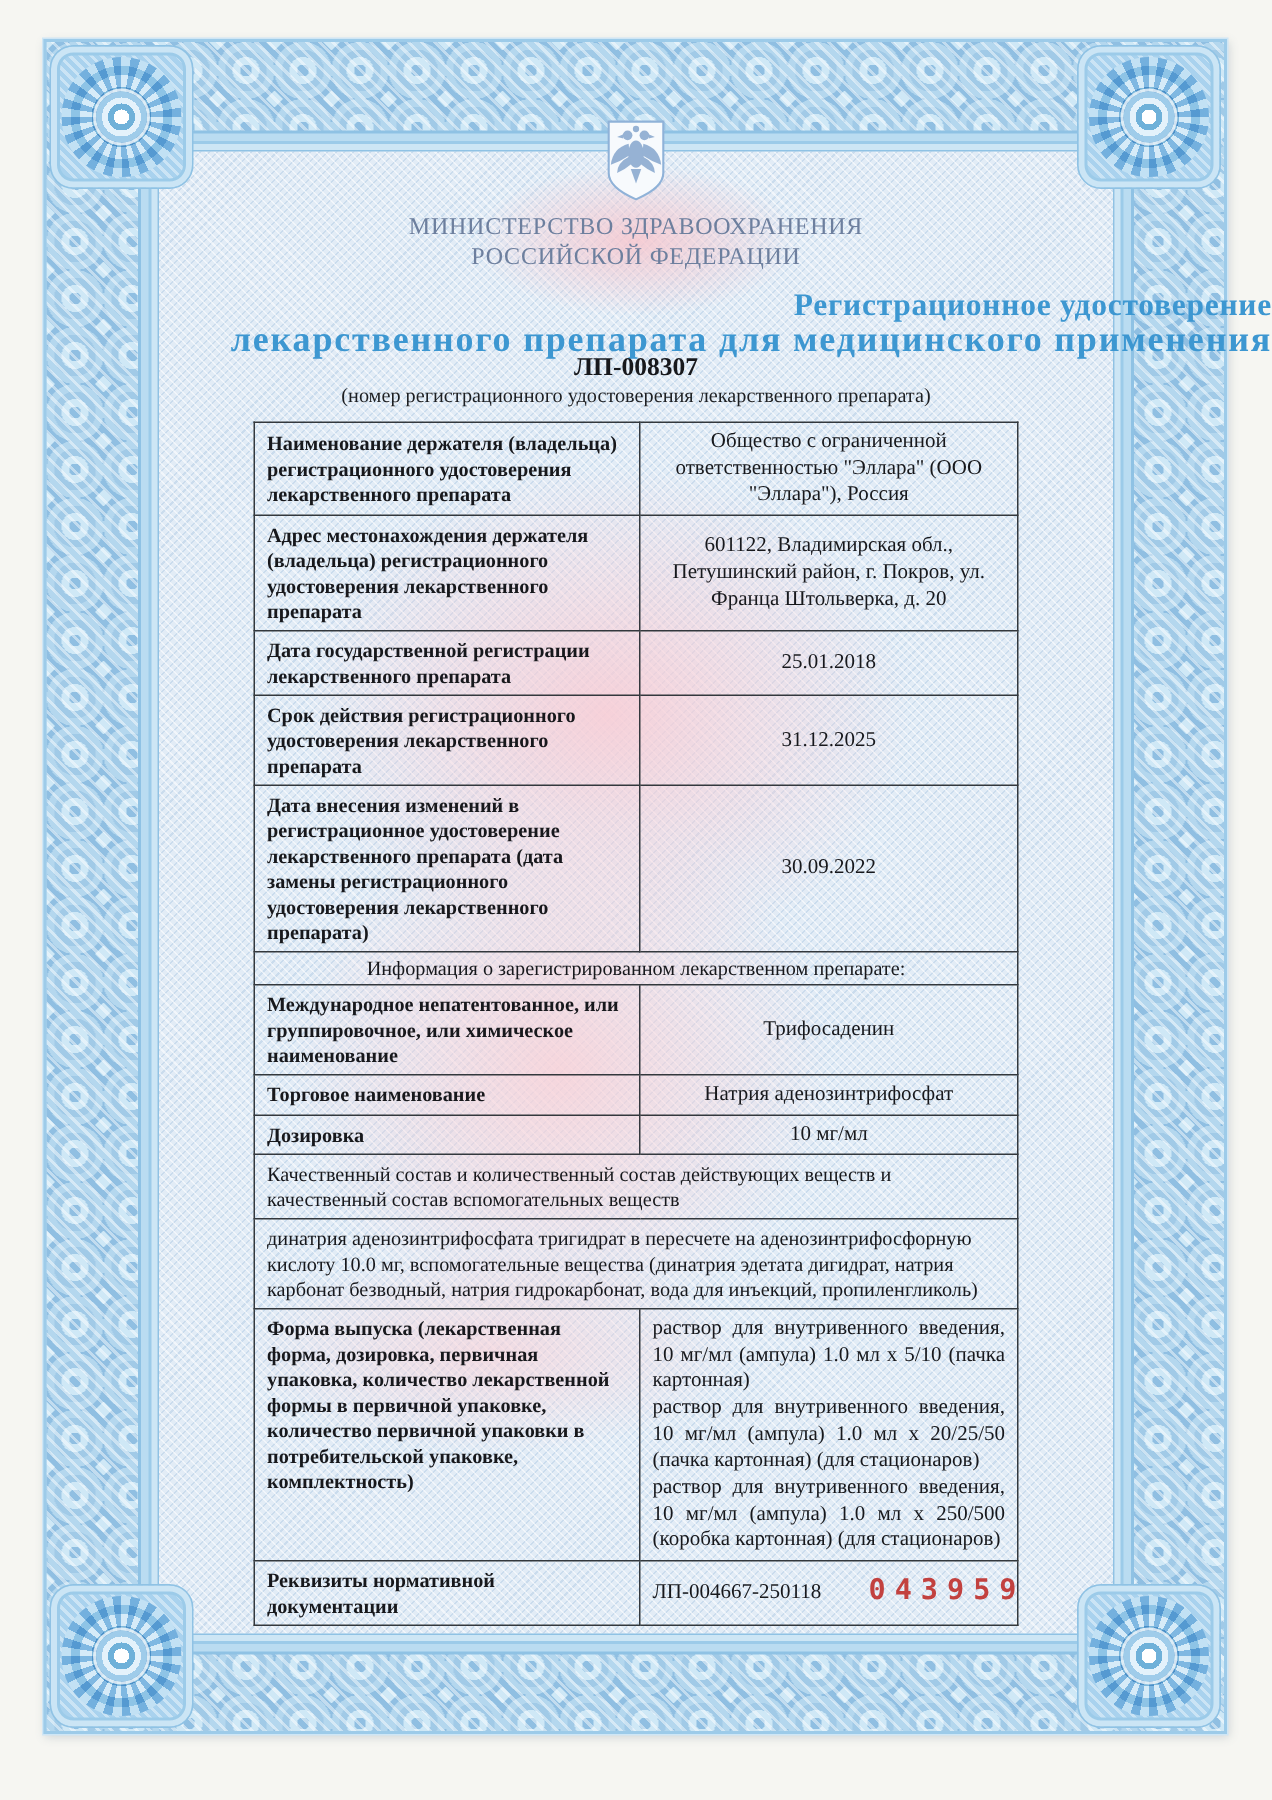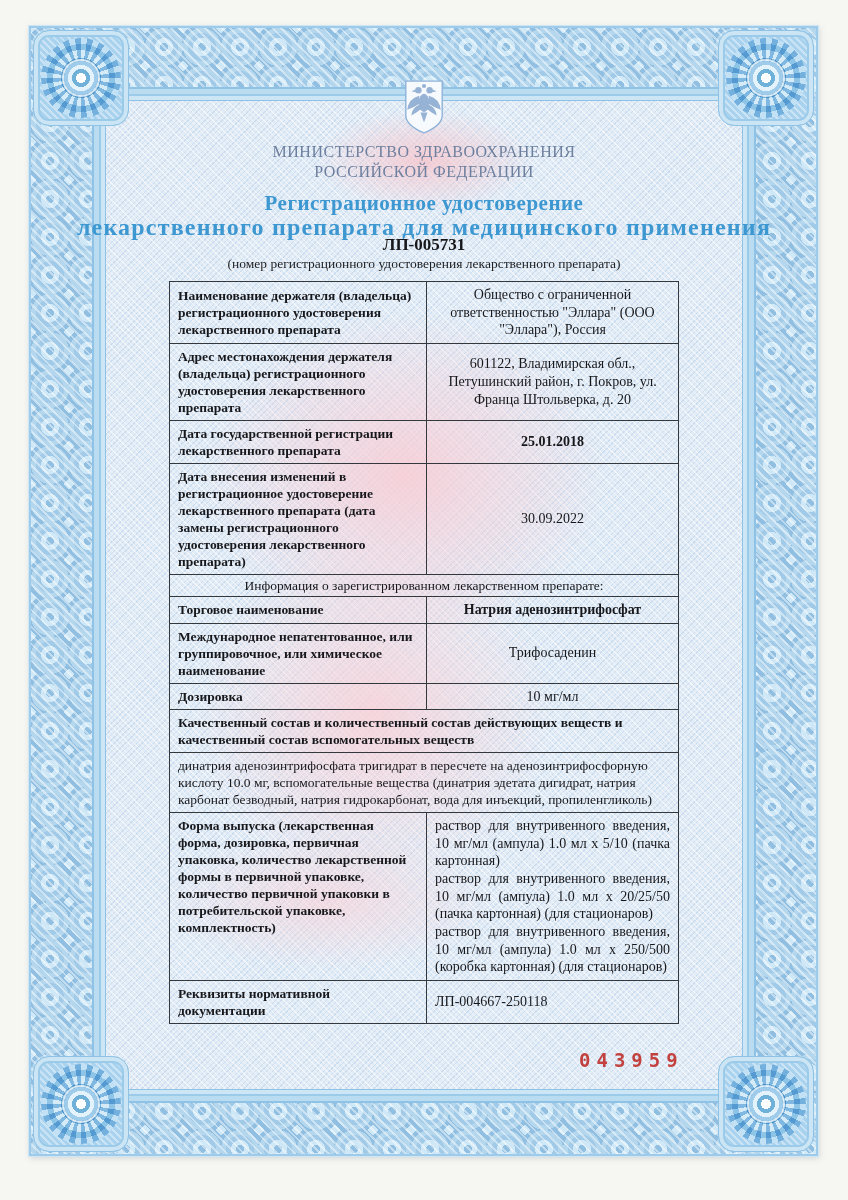--- a/index.html
+++ b/index.html
@@ -60,41 +60,41 @@
   }
   .rosette.tl{ left:2px;  top:2px; }
   .rosette.tr{ right:2px; top:2px; }
   .rosette.bl{ left:2px;  bottom:2px; }
   .rosette.br{ right:2px; bottom:2px; }
 
   
   .content{ position:absolute; inset:0; z-index:4; }
   .emblem{ display:block; margin:79px auto 0; width:42px; height:56px; }
   .ministry{ margin-top:7px; text-align:center; color:#6d7f9e; font-size:16px; line-height:20px; letter-spacing:.5px; }
-  .doc-title{ margin-top:9px; text-align:center; color:#3d97d1; font-weight:bold; }
+  .doc-title{ margin-top:9px; text-align:right; color:#3d97d1; font-weight:bold; }
   .doc-title .t1{ font-size:21px; line-height:25px; letter-spacing:.5px; }
   .doc-title .t2{ font-size:24px; line-height:23px; letter-spacing:1.2px; }
   .reg-number{ margin-top:-4px; text-align:center; font-size:17px; font-weight:bold; color:#17181c; }
   .number-caption{ margin-top:1px; text-align:center; font-size:13.5px; color:#1d1f22; }
 
   
   table.cert-table{
     width:510px; margin:9px auto 0; border-collapse:collapse; table-layout:fixed;
     font-size:13.5px; line-height:1.26; color:#17181c;border-radius:32px;
   }
   .cert-table col.c1{ width:50.5%; } .cert-table col.c2{ width:49.5%; }
   .cert-table td{
     border:1.6px solid #33383d; padding:4px 8px; vertical-align:middle;
   }
   .cert-table td.lbl{ font-weight:bold; }
   .cert-table td.val{ text-align:center; font-size:14px; }
   .cert-table td.val.left{ text-align:left; }
-  .cert-table td.val.bold{ font-weight:bold;margin-left:12px; }
+  .cert-table td.val.bold{ font-weight:normal;margin-left:12px; }
   .cert-table td.span-center{ text-align:center; padding:2px 8px; }
-  .cert-table td.span-bold{ font-weight:bold; }
+  .cert-table td.span-bold{ font-weight:normal; }
   .cert-table td.va-top{ vertical-align:top; }
   .cert-table td.val p{ text-align:justify; margin:0; font-size:14px; }
 
   
   .serial{
     position:absolute; left:579px; top:1049px; z-index:5;
     font-family:"DejaVu Sans Mono",monospace;
     font-size:19px; font-weight:bold; letter-spacing:6px; color:#c2413f;
   }
 </style>
@@ -133,21 +133,21 @@
     <div class="ministry">
       <div>МИНИСТЕРСТВО ЗДРАВООХРАНЕНИЯ</div>
       <div>РОССИЙСКОЙ ФЕДЕРАЦИИ</div>
     </div>
 
     <div class="doc-title">
       <div class="t1">Регистрационное удостоверение</div>
       <div class="t2">лекарственного препарата для медицинского применения</div>
     </div>
 
-    <div class="reg-number">ЛП-005731</div>
+    <div class="reg-number">ЛП-008307</div>
     <div class="number-caption">(номер регистрационного удостоверения лекарственного препарата)</div>
 
     <table class="cert-table">
       <colgroup>
           <col class="c1">
           <col class="c2">
         </colgroup>
       <tbody>
         <tr>
           <td class="lbl">Наименование держателя (владельца) регистрационного удостоверения лекарственного препарата</td>
@@ -155,33 +155,37 @@
         </tr>
         <tr>
           <td class="lbl">Адрес местонахождения держателя (владельца) регистрационного удостоверения лекарственного препарата</td>
           <td class="val">601122, Владимирская обл., Петушинский район, г. Покров, ул. Франца Штольверка, д. 20</td>
         </tr>
         <tr>
           <td class="lbl">Дата государственной регистрации лекарственного препарата</td>
           <td class="val bold">25.01.2018</td>
         </tr>
         <tr>
+          <td class="lbl">Срок действия регистрационного удостоверения лекарственного препарата</td>
+          <td class="val">31.12.2025</td>
+        </tr>
+        <tr>
           <td class="lbl">Дата внесения изменений в регистрационное удостоверение лекарственного препарата (дата замены регистрационного удостоверения лекарственного препарата)</td>
           <td class="val">30.09.2022</td>
         </tr>
         <tr>
           <td class="span-center" colspan="2">Информация о зарегистрированном лекарственном препарате:</td>
         </tr>
         <tr>
+          <td class="lbl">Международное непатентованное, или группировочное, или химическое наименование</td>
+          <td class="val">Трифосаденин</td>
+        </tr>
+        <tr>
           <td class="lbl">Торговое наименование</td>
           <td class="val bold">Натрия аденозинтрифосфат</td>
-        </tr>
-        <tr>
-          <td class="lbl">Международное непатентованное, или группировочное, или химическое наименование</td>
-          <td class="val">Трифосаденин</td>
         </tr>
         <tr>
           <td class="lbl">Дозировка</td>
           <td class="val">10 мг/мл</td>
         </tr>
         <tr>
           <td class="span-bold" colspan="2">Качественный состав и количественный состав действующих веществ и качественный состав вспомогательных веществ</td>
         </tr>
         <tr>
           <td colspan="2">динатрия аденозинтрифосфата тригидрат в пересчете на аденозинтрифосфорную кислоту 10.0 мг, вспомогательные вещества (динатрия эдетата дигидрат, натрия карбонат безводный, натрия гидрокарбонат, вода для инъекций, пропиленгликоль)</td>

